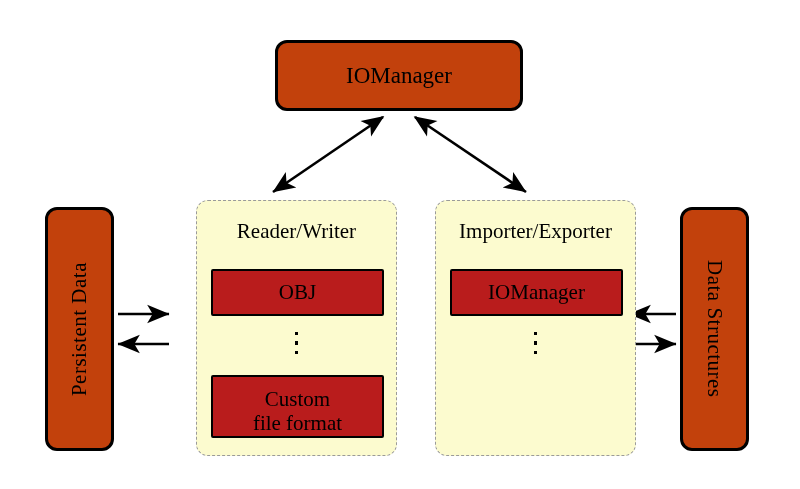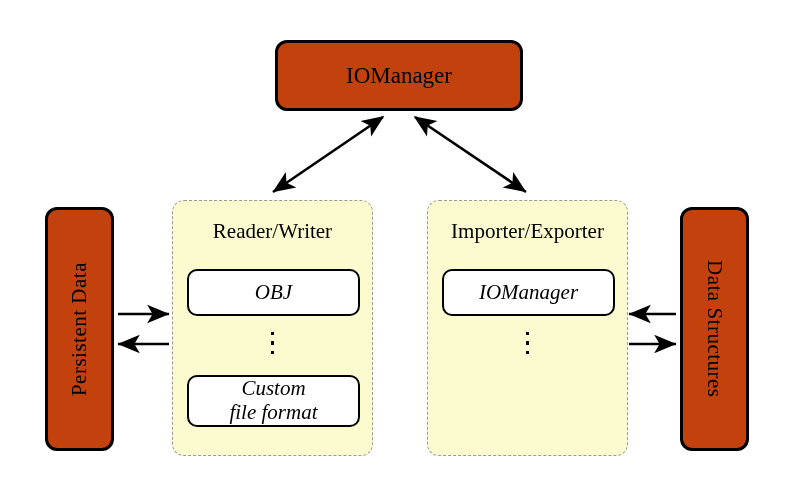--- a/index.html
+++ b/index.html
@@ -44,24 +44,23 @@
   
   .group-box {
     background: #fcfbcf;
     border: 1.5px dashed #9a9a9a;
     border-radius: 12px;
     display: block;
   }
 
   
   .inner-box {
-    background: #ffffff;
+    background: #b91c1c;
     border: 2.6px solid #000000;
-    border-radius: 10px;
-    font-style: italic;
+    border-radius: 2px;
   }
 
   .t-iomanager {
     left: 275px;
     top: 40px;
     width: 248px;
     height: 71px;
     font-size: 23px;
   }
 
@@ -83,23 +82,24 @@
   .vtext-down {
     writing-mode: vertical-rl;
     white-space: nowrap;
     letter-spacing: .5px;
   }
 
   .t-group {
     top: 200px;
     width: 201px;
     height: 256px;
+    margin-left: 24px;
   }
   .t-group-left  { left: 172px; }
-  .t-group-right { left: 427px; }
+  .t-group-right { left: 411px; }
 
   .group-title {
     position: absolute;
     top: 18px;
     left: 0;
     width: 100%;
     text-align: center;
     font-size: 21px;
     white-space: nowrap;
   }
@@ -110,21 +110,21 @@
     top: 68px;
     width: 173px;
     height: 47px;
     font-size: 21px;
   }
   .t-inner-bottom {
     position: absolute;
     left: 14px;
     top: 174px;
     width: 173px;
-    height: 52px;
+    height: 63px;
     font-size: 21px;
     line-height: 1.14;
     align-items: flex-end;
   }
 
   .dots {
     position: absolute;
     left: 0;
     width: 100%;
     top: 131px;

